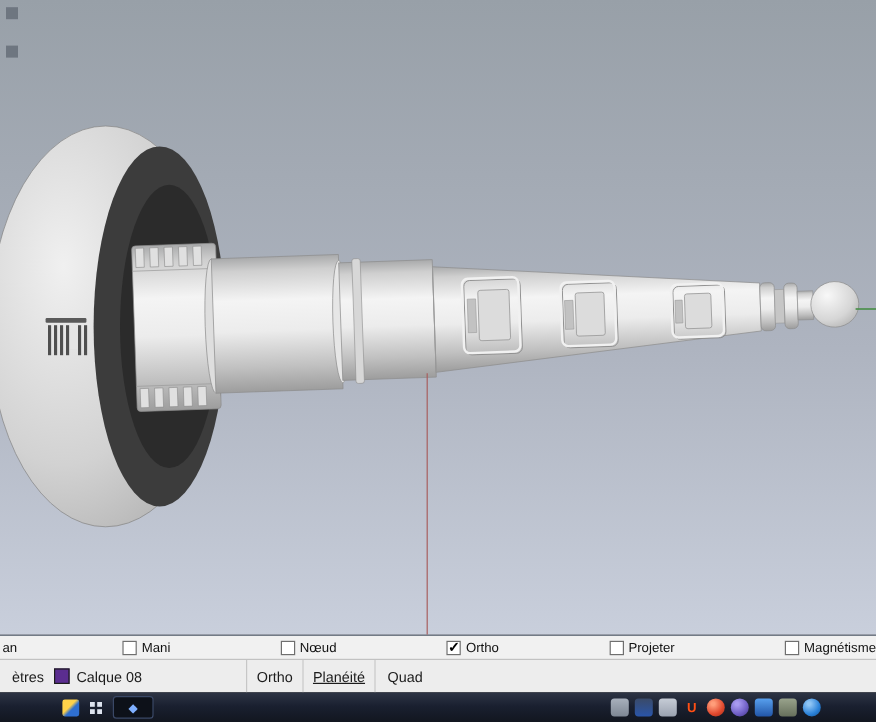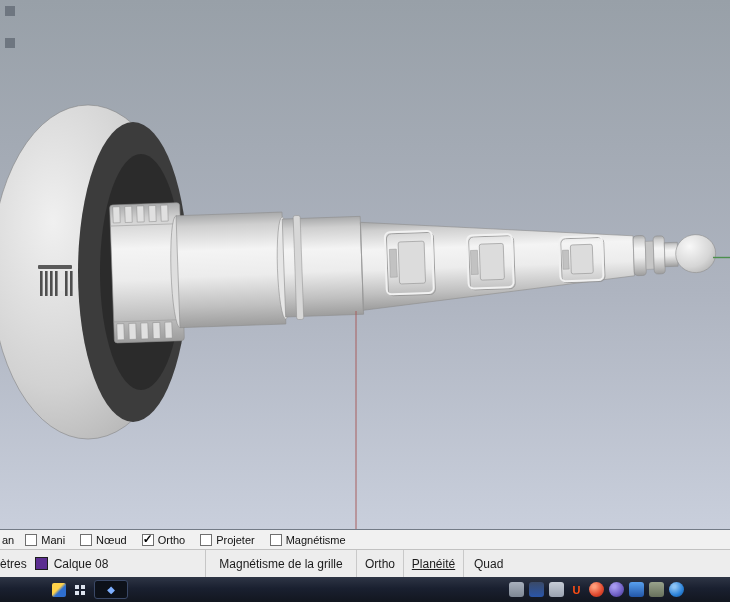--- a/index.html
+++ b/index.html
@@ -11,33 +11,33 @@
   .viewport{
     position:relative;width:730px;height:530px;
     background:linear-gradient(180deg,#98a0a8 0%,#aeb4c0 55%,#c9cfdc 100%);
     border-bottom:1px solid #737b86;
   }
   .viewport svg{position:absolute;left:0;top:0;}
 
   
   .osnap-row{
     height:20px;background:#f1f1f1;display:flex;align-items:center;
-    font-size:11px;color:#111;padding-left:2px;gap:15px;border-bottom:1px solid #c2c2c2;
+    font-size:11px;color:#111;padding-left:2px;gap:15px;border-bottom:1px solid #c2c2c2;justify-content:space-between;
   }
   .osnap-partial{margin-right:-4px;}
   .osnap-item{display:flex;align-items:center;gap:4px;cursor:default;}
   .cb{width:12px;height:12px;background:#fff;border:1px solid #6f6f6f;position:relative;flex:0 0 auto;}
   .cb.checked::after{content:"✓";position:absolute;left:0px;top:-3px;font-size:12px;font-weight:bold;color:#000;}
 
   
   .status-row{
     height:27px;background:#ededed;display:flex;align-items:stretch;
     font-size:12px;color:#1c1c1c;
   }
-  .status-left{width:206px;display:flex;align-items:center;border-right:1px solid #c6c6c6;padding-left:0;text-align:right;}
+  .status-left{width:206px;display:flex;align-items:center;border-right:1px solid #c6c6c6;padding-left:10px;text-align:right;}
   .units{margin-right:8px;}
   .layer-swatch{width:13px;height:13px;background:#5b2d90;border:1px solid #1c1c1c;margin-right:6px;}
   .pane{display:flex;align-items:center;justify-content:center;border-right:1px solid #c9c9c9;white-space:nowrap;overflow:hidden;}
   .pane.active{font-weight:bold;}
   .p-magnet{width:151px;}
   .p-ortho{width:47px;}
   .p-plan{width:60px;text-decoration:underline;}
   .p-accro{width:90px;}
   .p-reper{width:134px;}
   .p-mani{flex:1;justify-content:flex-start;padding-left:10px;border-right:none;}
@@ -205,21 +205,20 @@
       <span>Magnétisme</span>
     </label>
   </div>
 
   <div class="status-row">
     <div class="status-left">
       <span class="units">ètres</span>
       <span class="layer-swatch"></span>
       <span>Calque 08</span>
     </div>
-    <div class="pane p-magnet">Magnétisme de la grille</div>
     <div class="pane p-ortho">Ortho</div>
     <div class="pane p-plan">Planéité</div>
     <div class="pane p-mani">Quad</div>
   </div>
 
   <div class="taskbar">
     <div class="tb-left">
       <div class="tb-two-tone"></div>
       <div class="tb-grid">
           <i></i>

